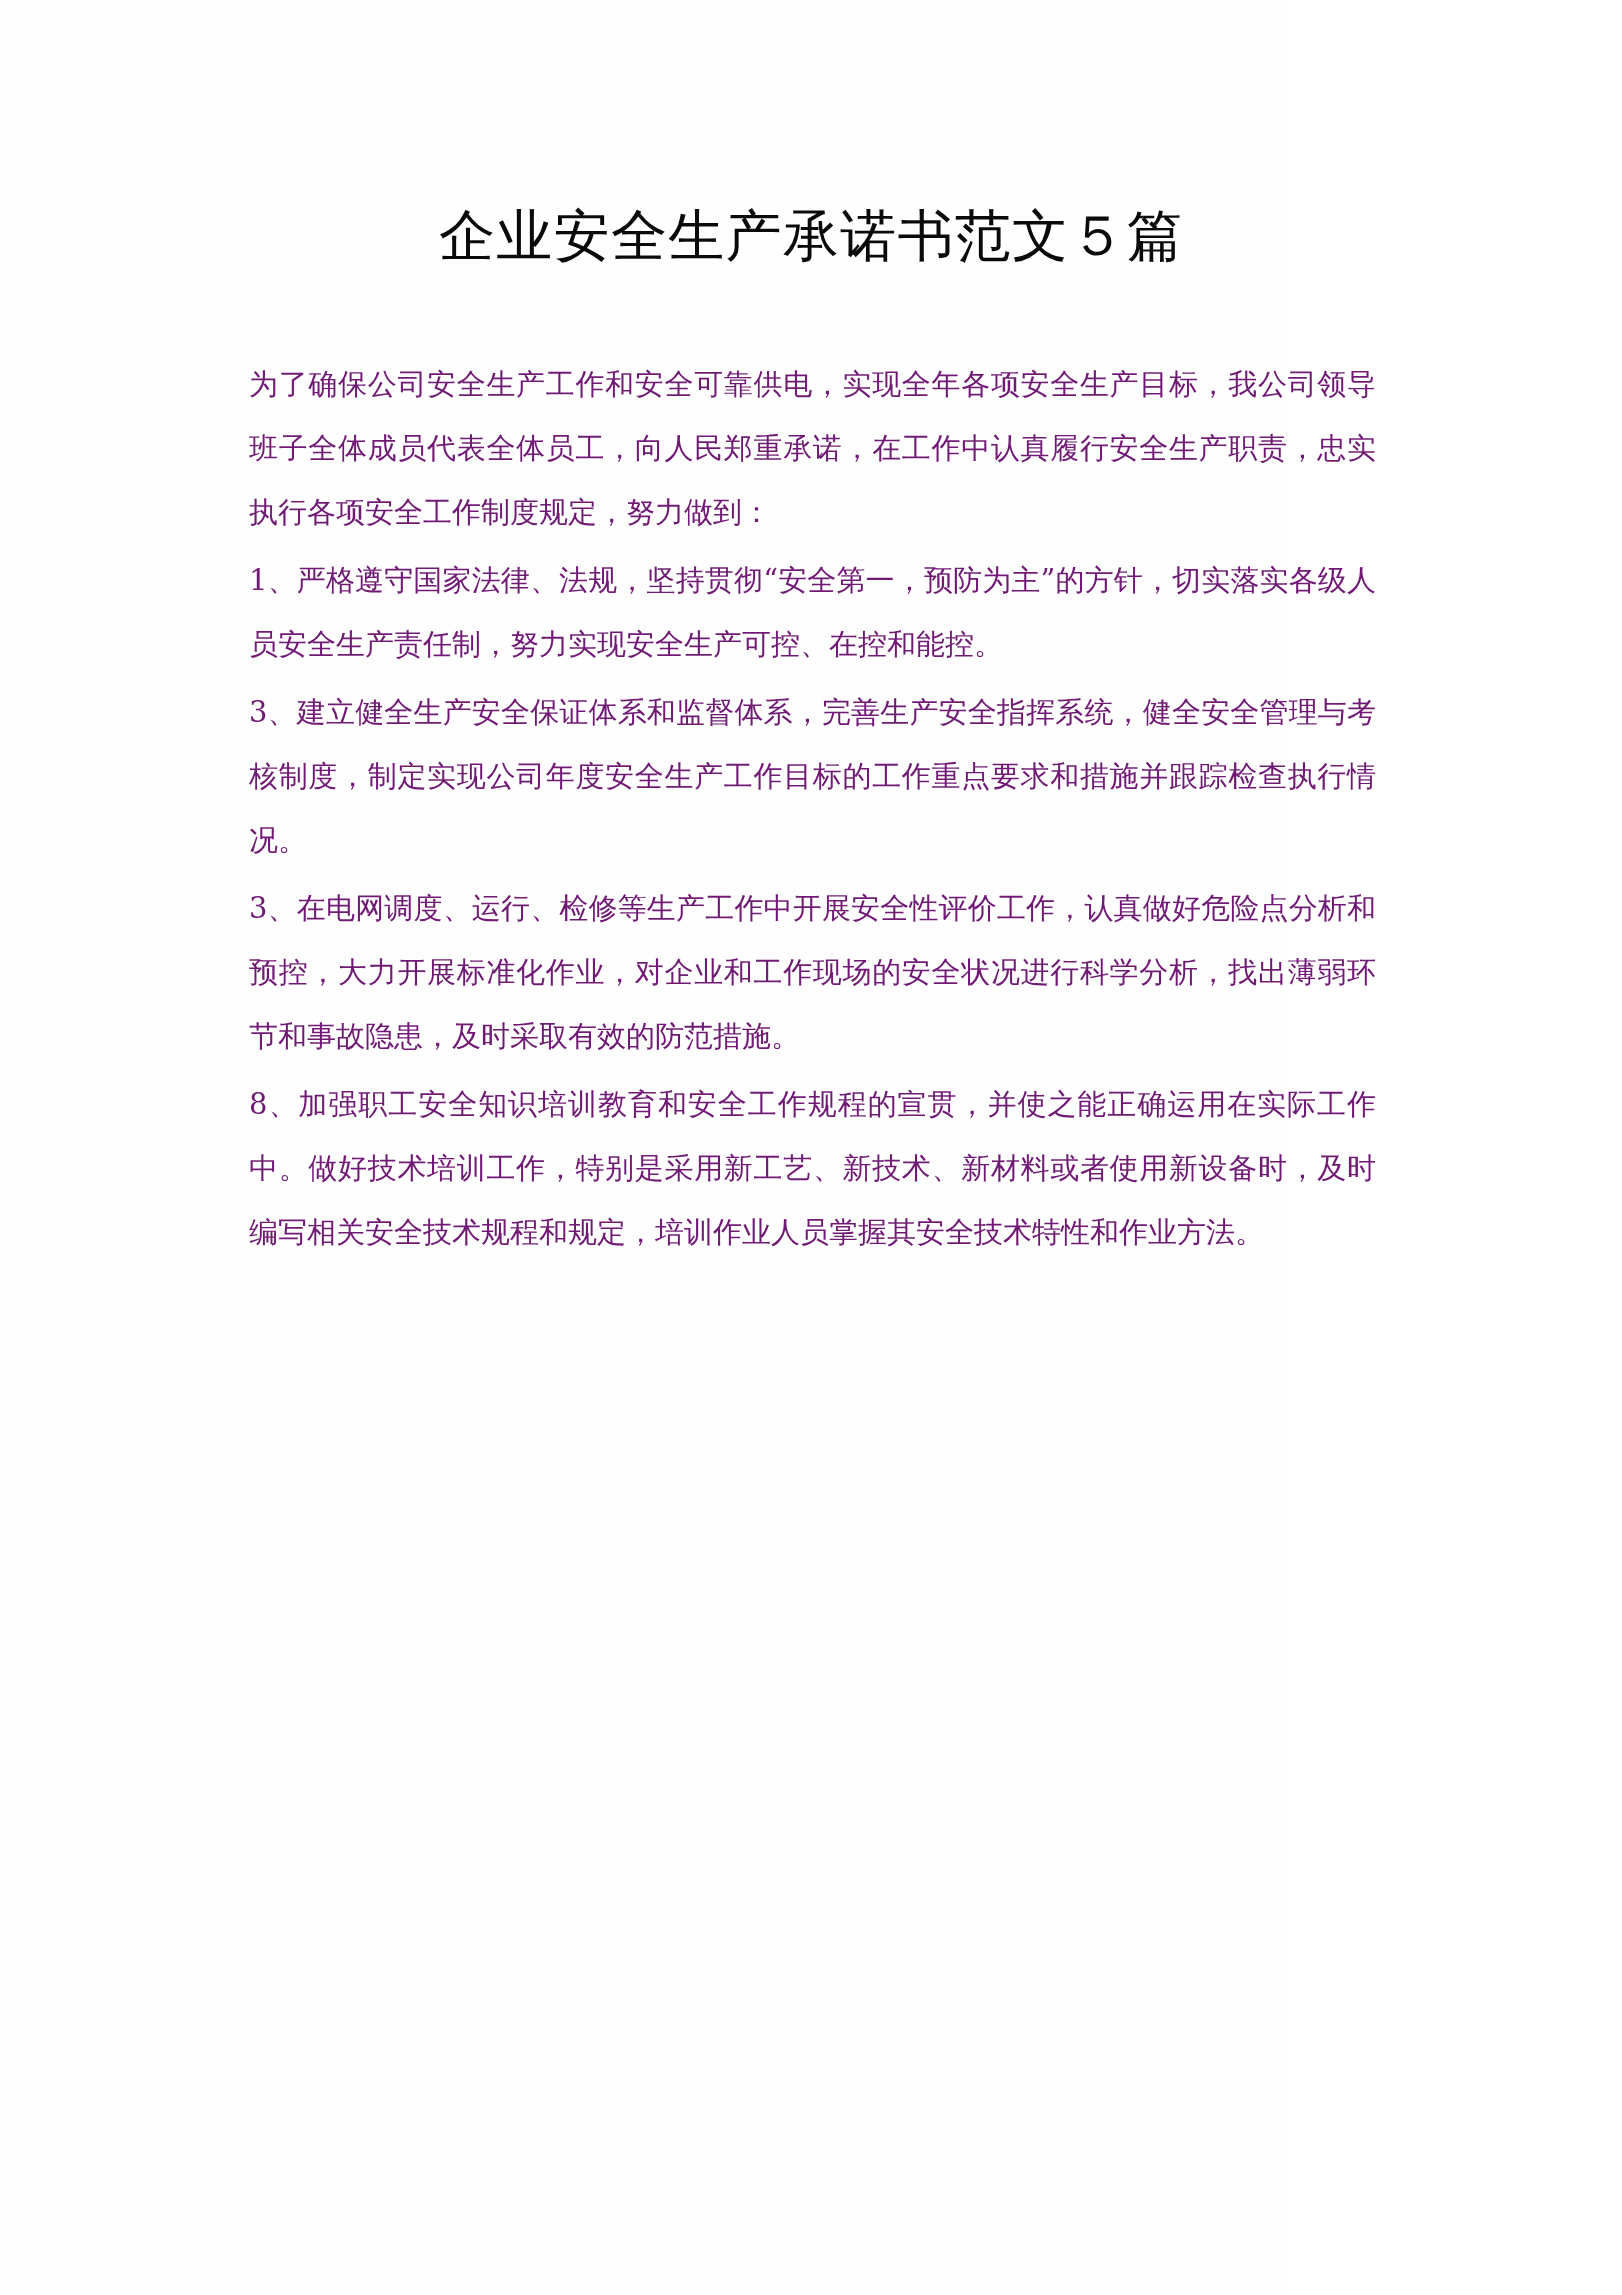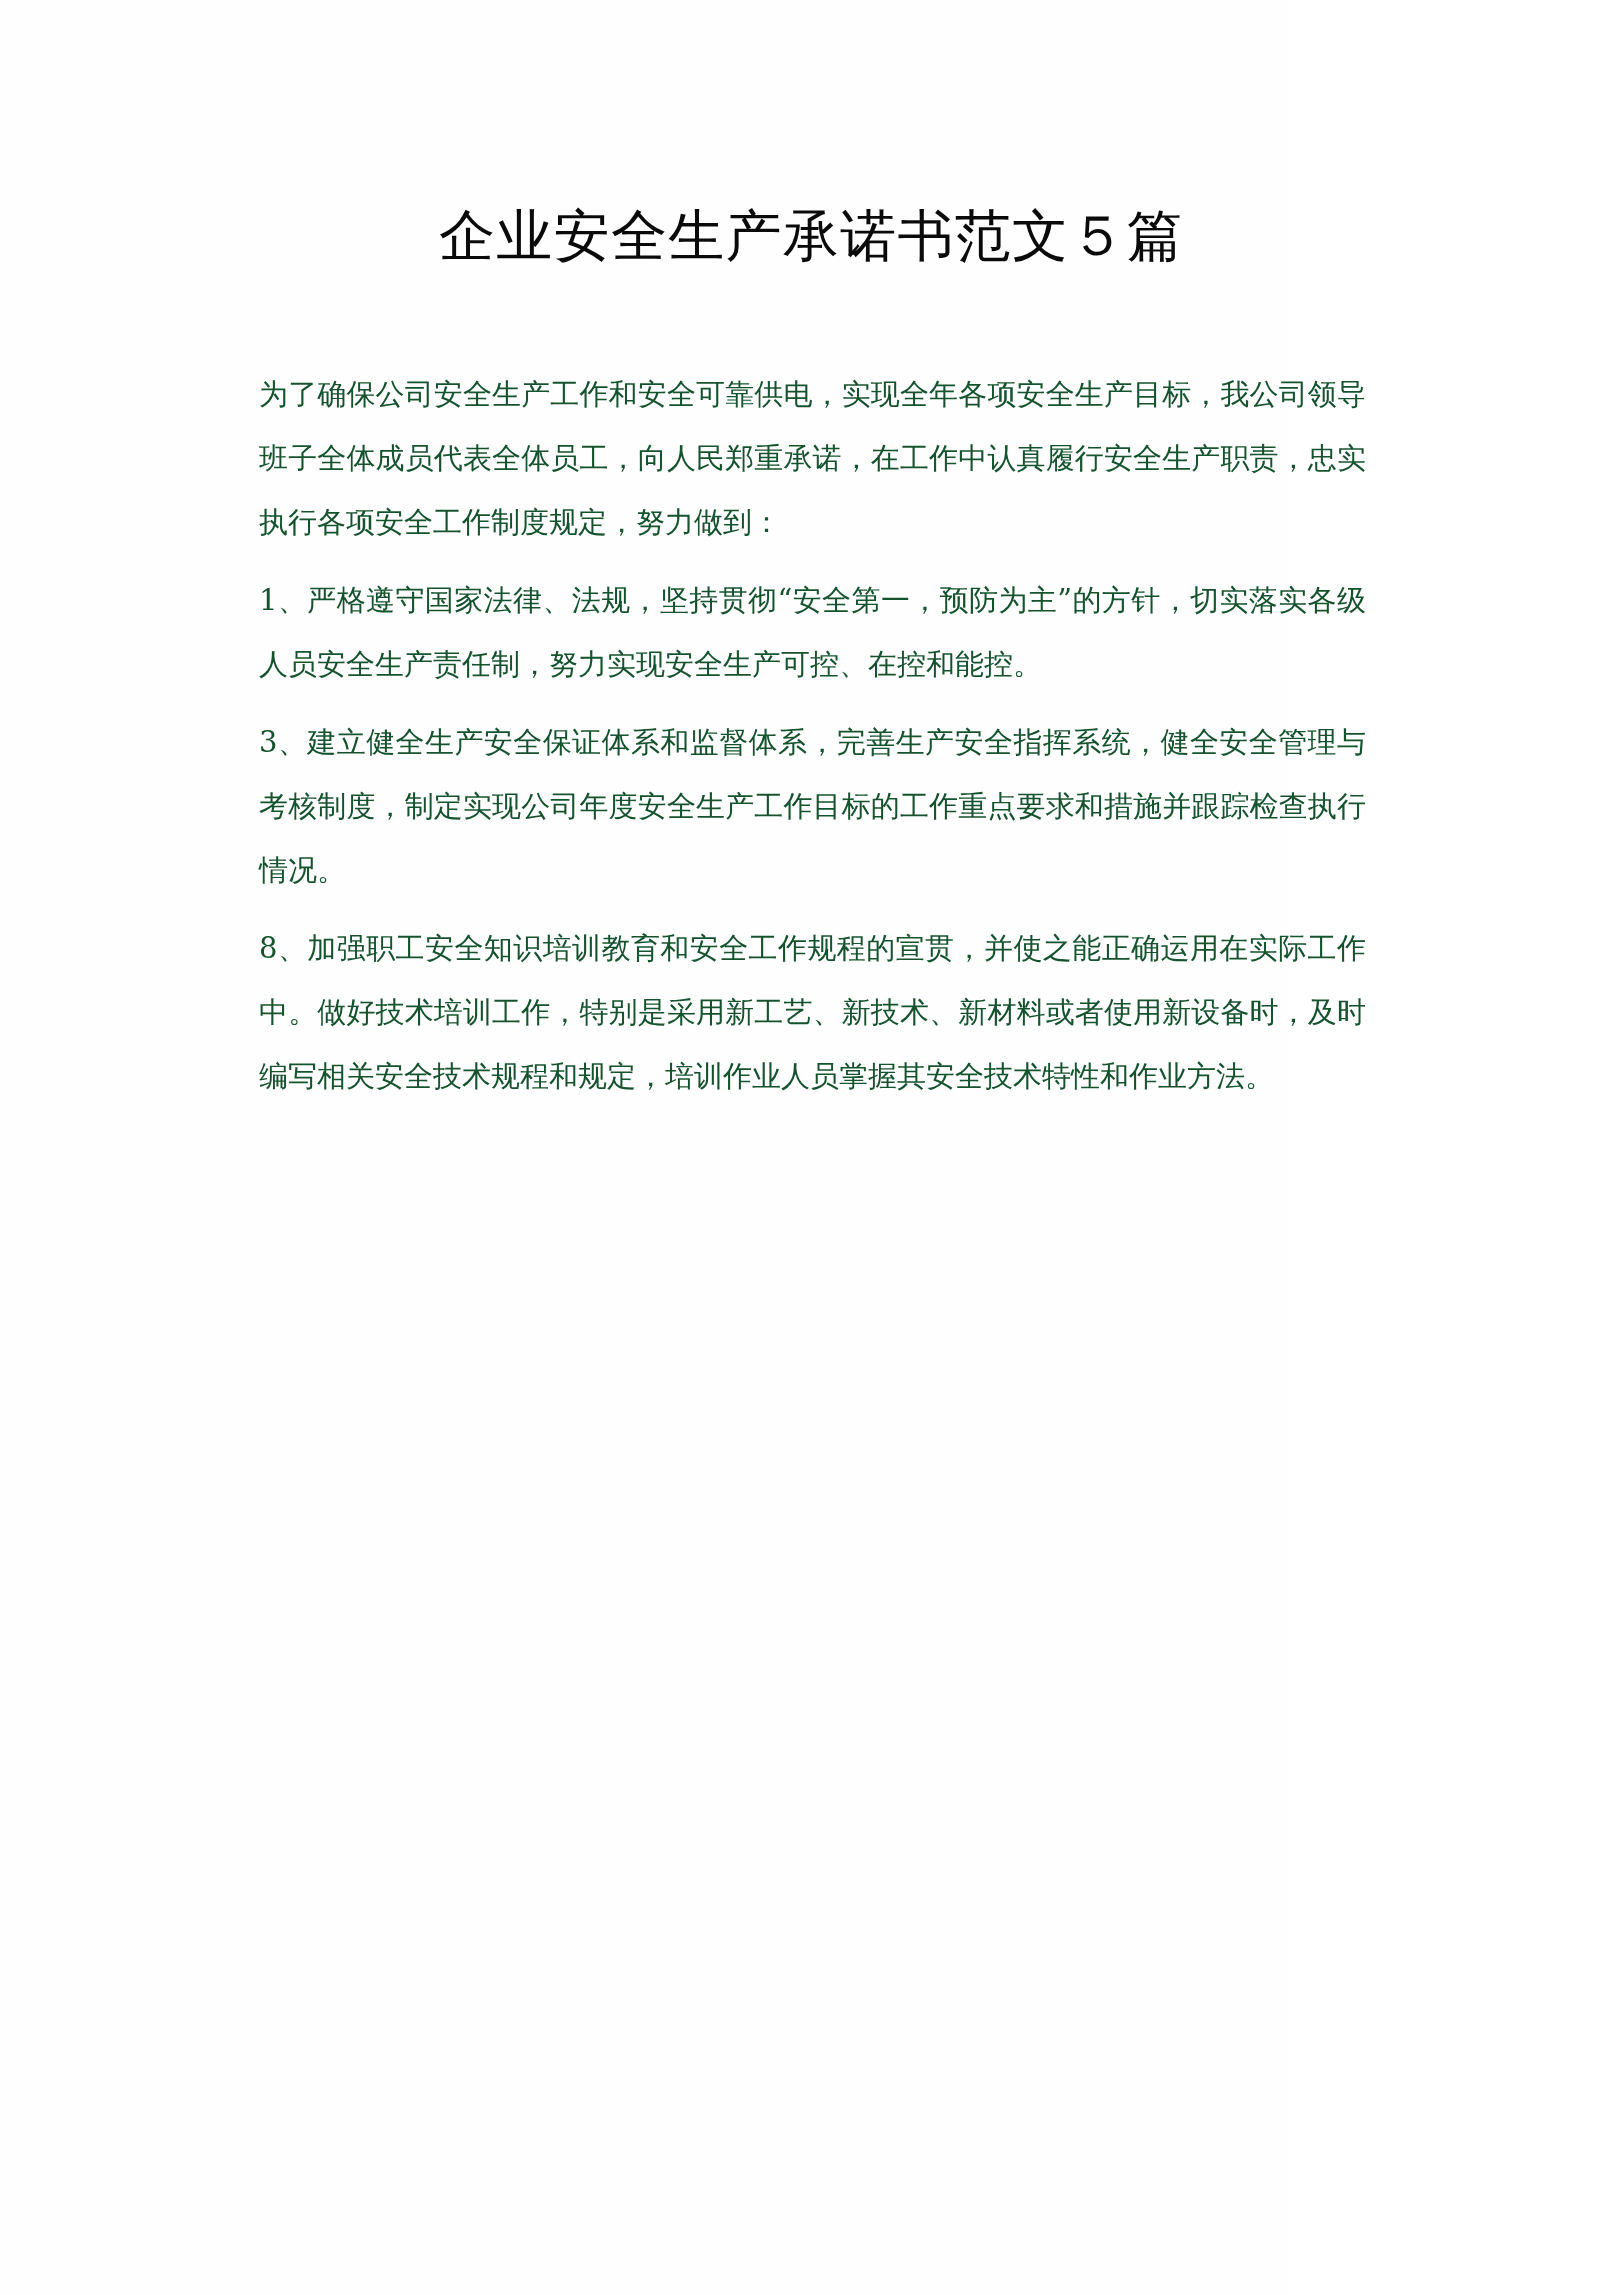--- a/index.html
+++ b/index.html
@@ -36,35 +36,36 @@
       color: #0a0a0a;
       margin: 0;
     }
     .body {
       position: absolute;
       top: 348px;
       left: 245px;
       width: 1135px;
     }
     .para {
-      margin: 14px;
+      margin: 4px;
       font-size: 29px;
       line-height: 64px;
       text-align: justify;
       text-justify: inter-character;
-      color: #14532d;
+      color: #701a75;
       word-break: break-all;
     }
   </style>
 </head>
 <body>
 
 <div class="page">
   <h1 class="title">企业安全生产承诺书范文５篇</h1>
 
   <div class="body">
     <p class="para">为了确保公司安全生产工作和安全可靠供电，实现全年各项安全生产目标，我公司领导班子全体成员代表全体员工，向人民郑重承诺，在工作中认真履行安全生产职责，忠实执行各项安全工作制度规定，努力做到：</p>
     <p class="para">1、严格遵守国家法律、法规，坚持贯彻“安全第一，预防为主”的方针，切实落实各级人员安全生产责任制，努力实现安全生产可控、在控和能控。</p>
     <p class="para">3、建立健全生产安全保证体系和监督体系，完善生产安全指挥系统，健全安全管理与考核制度，制定实现公司年度安全生产工作目标的工作重点要求和措施并跟踪检查执行情况。</p>
+    <p class="para">3、在电网调度、运行、检修等生产工作中开展安全性评价工作，认真做好危险点分析和预控，大力开展标准化作业，对企业和工作现场的安全状况进行科学分析，找出薄弱环节和事故隐患，及时采取有效的防范措施。</p>
     <p class="para">8、加强职工安全知识培训教育和安全工作规程的宣贯，并使之能正确运用在实际工作中。做好技术培训工作，特别是采用新工艺、新技术、新材料或者使用新设备时，及时编写相关安全技术规程和规定，培训作业人员掌握其安全技术特性和作业方法。</p>
   </div>
 </div>
 
 
 </body></html>

